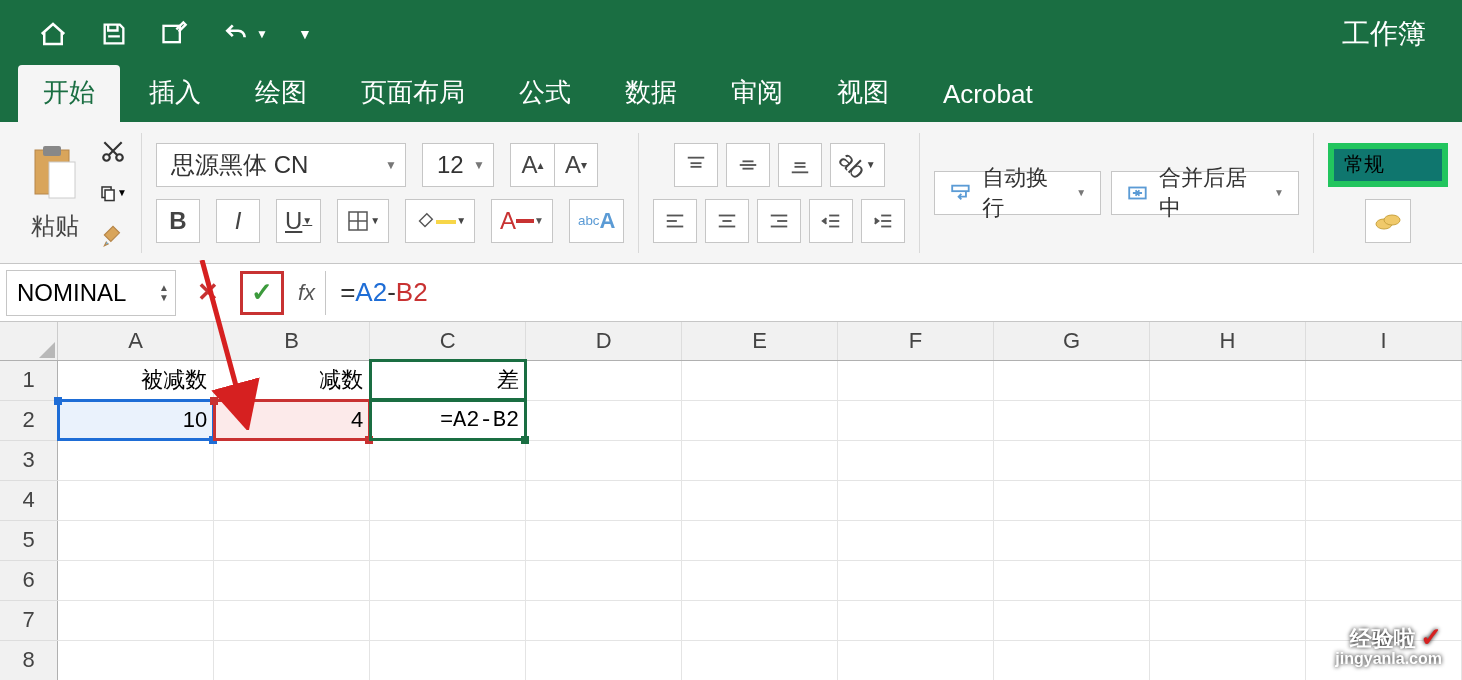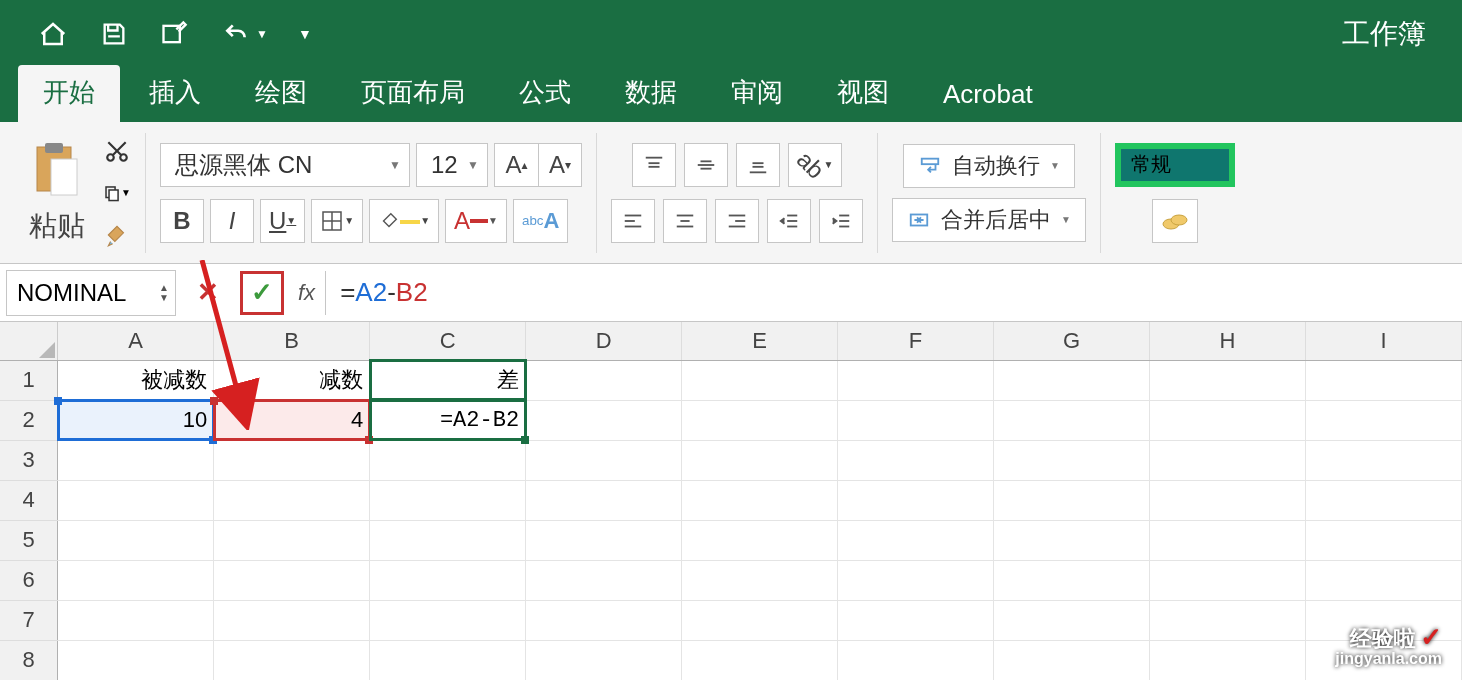--- a/index.html
+++ b/index.html
@@ -14,37 +14,37 @@
 
 .ribbon-tabs { background: #1a6e42; height: 54px; display: flex; align-items: flex-end; padding-left: 18px; gap: 4px; }
 .tab { color: #fff; font-size: 26px; padding: 10px 25px 12px; cursor: pointer; }
 .tab.active { background: #f5f5f5; color: #1a6e42; border-radius: 4px 4px 0 0; }
 
 
 .ribbon { background: #f5f5f5; height: 142px; border-bottom: 1px solid #c6c6c6; display: flex; align-items: center; padding: 8px 0 8px 15px; position: relative; }
 .ribbon-group { border-right: 1px solid #d9d9d9; height: 120px; display: flex; align-items: center; padding: 0 14px; }
 .paste-col { display: flex; flex-direction: column; align-items: center; gap: 2px; }
 .clipboard-icon { width: 52px; height: 58px; position: relative; }
-.paste-text { font-size: 28px; color: #444; margin-top: 6px; }
+.paste-text { font-size: 24px; color: #444; margin-top: 6px; }
 .small-btns-col { display: flex; flex-direction: column; gap: 14px; margin-left: 18px; }
 .small-btn { width: 28px; height: 28px; display: flex; align-items: center; justify-content: center; }
 
 .font-group { flex-direction: column; align-items: flex-start; justify-content: center; gap: 12px; }
-.font-row { display: flex; gap: 6px; align-items: center; }
+.font-row { display: flex; gap: 16px; align-items: center; }
 .combo { background: #fff; border: 1px solid #c6c6c6; height: 44px; display: flex; align-items: center; padding: 0 8px 0 14px; font-size: 24px; color: #333; }
 .combo .arrow { margin-left: auto; font-size: 12px; color: #777; }
 .btn { background: #fff; border: 1px solid #c6c6c6; height: 44px; min-width: 44px; display: flex; align-items: center; justify-content: center; font-size: 24px; color: #444; cursor: pointer; padding: 0 8px; }
 .btn-group { display: flex; }
 .btn-group .btn { border-radius: 0; }
 .btn-group .btn:first-child { border-right: none; }
 
 .align-group { flex-direction: column; gap: 12px; justify-content: center; }
 .align-row { display: flex; gap: 8px; }
 
-.wrap-col { flex-direction: column; gap: 10px; justify-content: center; }
+.wrap-col { flex-direction: row; gap: 10px; justify-content: center; }
 .wide-btn { background: #fff; border: 1px solid #c6c6c6; height: 44px; padding: 0 14px; display: flex; align-items: center; gap: 10px; font-size: 22px; color: #333; cursor: pointer; }
 
 .number-combo { background: #0f766e; border: 6px solid #22c55e; height: 44px; width: 120px; display: flex; align-items: center; padding: 0 10px; font-size: 20px; }
 
 
 .arrow-annotation { position: absolute; left: 192px; top: 138px; z-index: 10; pointer-events: none; }
 
 
 .formula-bar { height: 58px; border-bottom: 1px solid #c6c6c6; display: flex; align-items: center; background: #fff; }
 .name-box { width: 170px; height: 46px; border: 1px solid #c6c6c6; margin-left: 6px; display: flex; align-items: center; padding: 0 10px; font-size: 24px; position: relative; }

